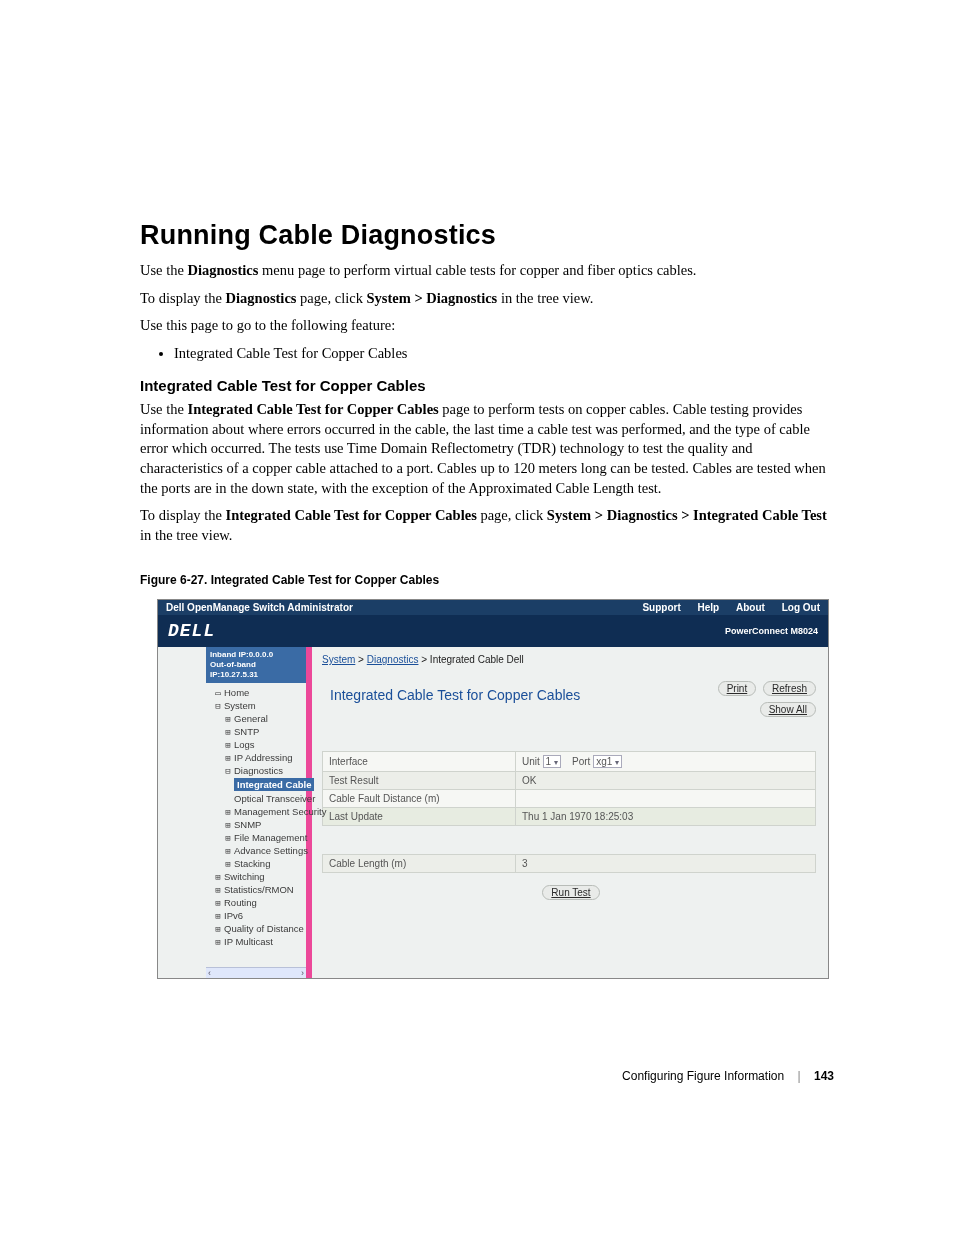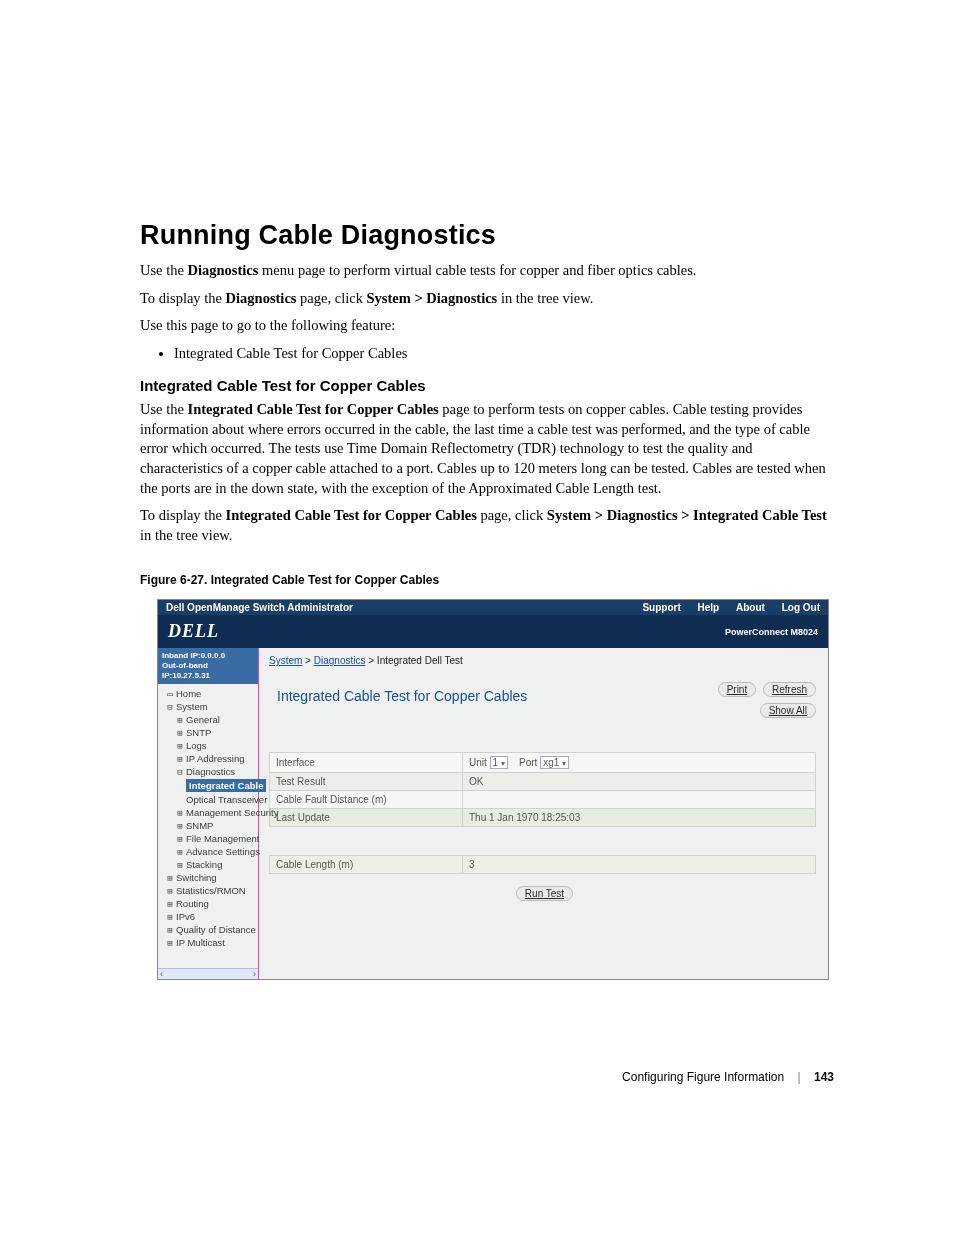--- a/index.html
+++ b/index.html
@@ -75,43 +75,44 @@
   }
   .brandbar {
     background: #0f2d53;
     display: flex;
     justify-content: space-between;
     align-items: center;
     padding: 6px 10px;
   }
   .brandbar .logo {
     color: #fff;
-    font-family: Liberation Serif, serif;
+    font-family: Liberation Mono, monospace;
     font-weight: 900;
     font-size: 18px;
     letter-spacing: 1px;
     font-style: italic;
   }
   .brandbar .model {
     color: #fff;
     font-size: 9px;
     font-weight: 700;
     text-align: right;
   }
   .shot-body {
     display: flex;
     background: #eef1f0;
   }
   .sidebar {
     width: 100px;
     flex: 0 0 100px;
     background: #eef1f0;
-    border-right: 1px solid #ec4899;
+    border-right: 6px solid #ec4899;
     padding: 0;
     position: relative;
+    margin-left: 48px;
   }
   .ip-box {
     background: #3a6ba5;
     color: #fff;
     font-size: 8px;
     font-weight: 700;
     padding: 3px 4px;
     line-height: 1.25;
   }
   .tree {
@@ -304,21 +305,21 @@
           <div style="height:24px"></div>
         </div>
         <div class="scroll-placeholder">
           <span>‹</span>
           <span>›</span>
         </div>
       </div>
 
       <div class="main">
         <div class="breadcrumb">
-          <span class="lnk">System</span><span> &gt; </span><span class="lnk">Diagnostics</span><span> &gt; </span><span>Integrated Dell Test</span>
+          <span class="lnk">System</span><span> &gt; </span><span class="lnk">Diagnostics</span><span> &gt; </span><span>Integrated Cable Dell</span>
         </div>
 
         <div class="panel-head-row">
           <div class="panel-title">Integrated Cable Test for Copper Cables</div>
           <div class="btn-cluster">
             <div>
               <span class="btn">Print</span>
               <span class="btn">Refresh</span>
             </div>
             <div class="btn-row2">

